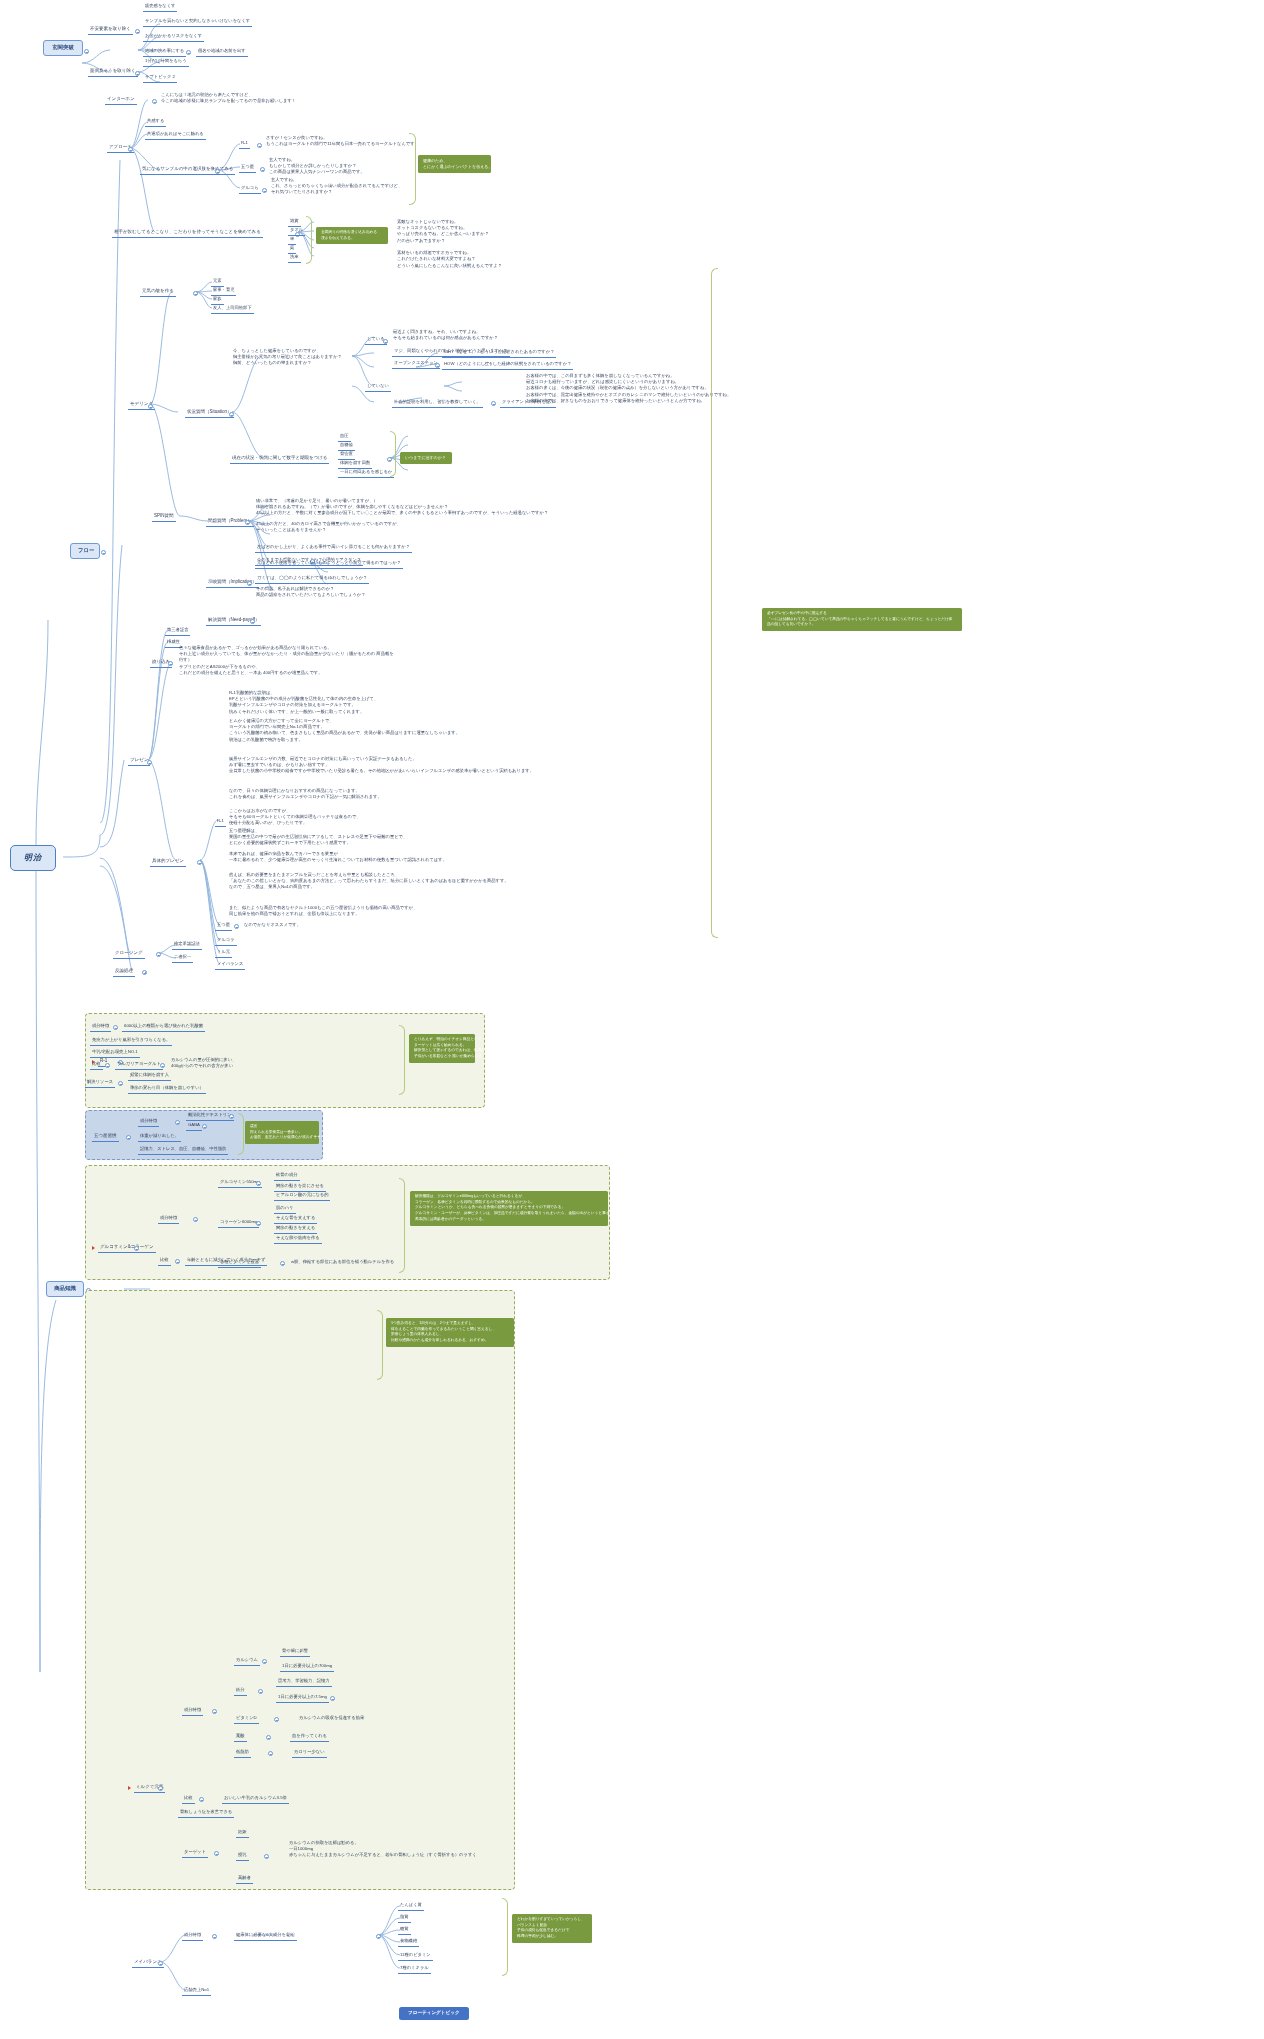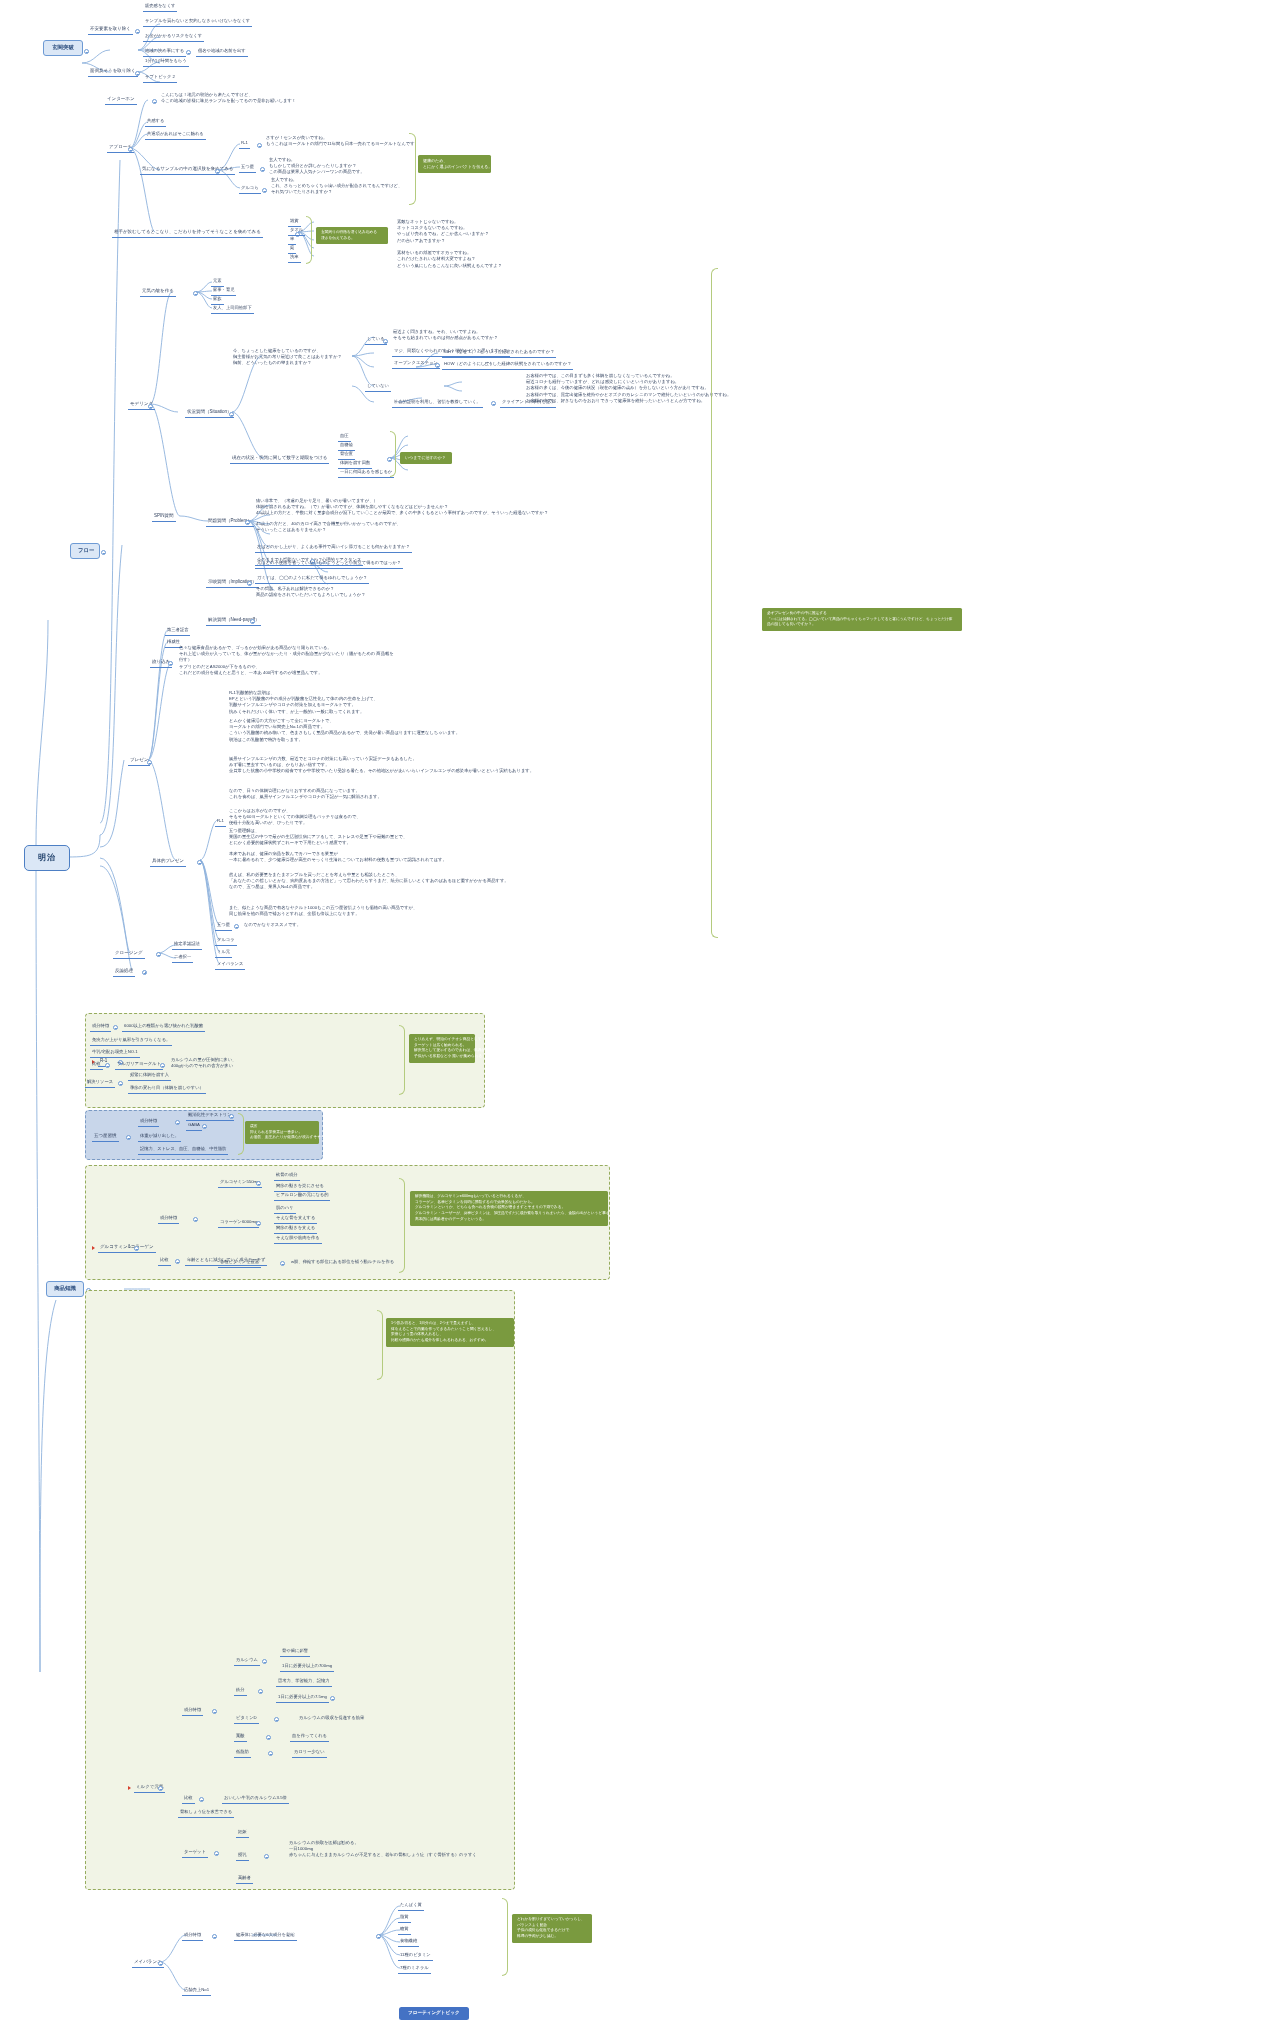--- a/index.html
+++ b/index.html
@@ -230,21 +230,21 @@
       <path d="M252,1935 C262,1935 266,1935 276,1935"></path>
       <path d="M378,1935 C388,1935 390,1906 400,1906"></path>
       <path d="M378,1935 C388,1935 390,1918 400,1918"></path>
       <path d="M378,1935 C388,1935 390,1930 400,1930"></path>
       <path d="M378,1935 C388,1935 390,1942 400,1942"></path>
       <path d="M378,1935 C388,1935 390,1955 400,1955"></path>
       <path d="M378,1935 C388,1935 390,1968 400,1968"></path>
     </g>
   </svg>
 
-  <div class="node root" style="left:24px; top:845px;">明治</div>
+  <div class="node root" style="left:10px; top:845px;font-style:italic;">明治</div>
 
   <div class="node main" style="left:43px; top:40px; width:40px;">玄関突破</div>
   <div class="handle" style="left:84px; top:49px;"></div>
 
   <div class="node main" style="left:70px; top:543px; width:30px;">フロー</div>
   <div class="handle" style="left:101px; top:550px;"></div>
 
   <div class="node main" style="left:46px; top:1281px; width:38px;">商品知識</div>
   <div class="handle" style="left:86px; top:1288px;"></div>
 

